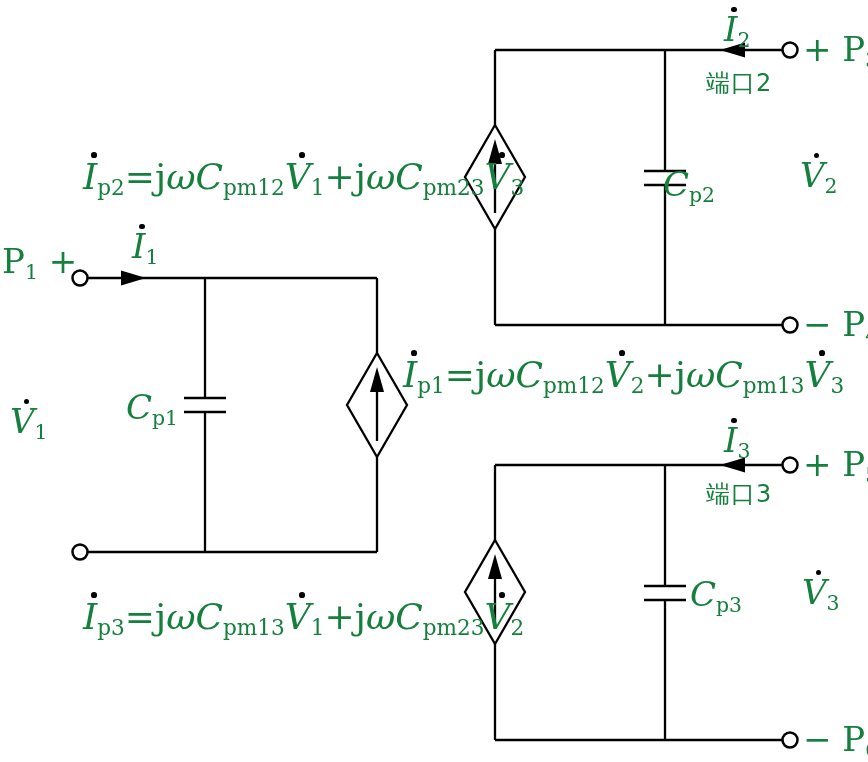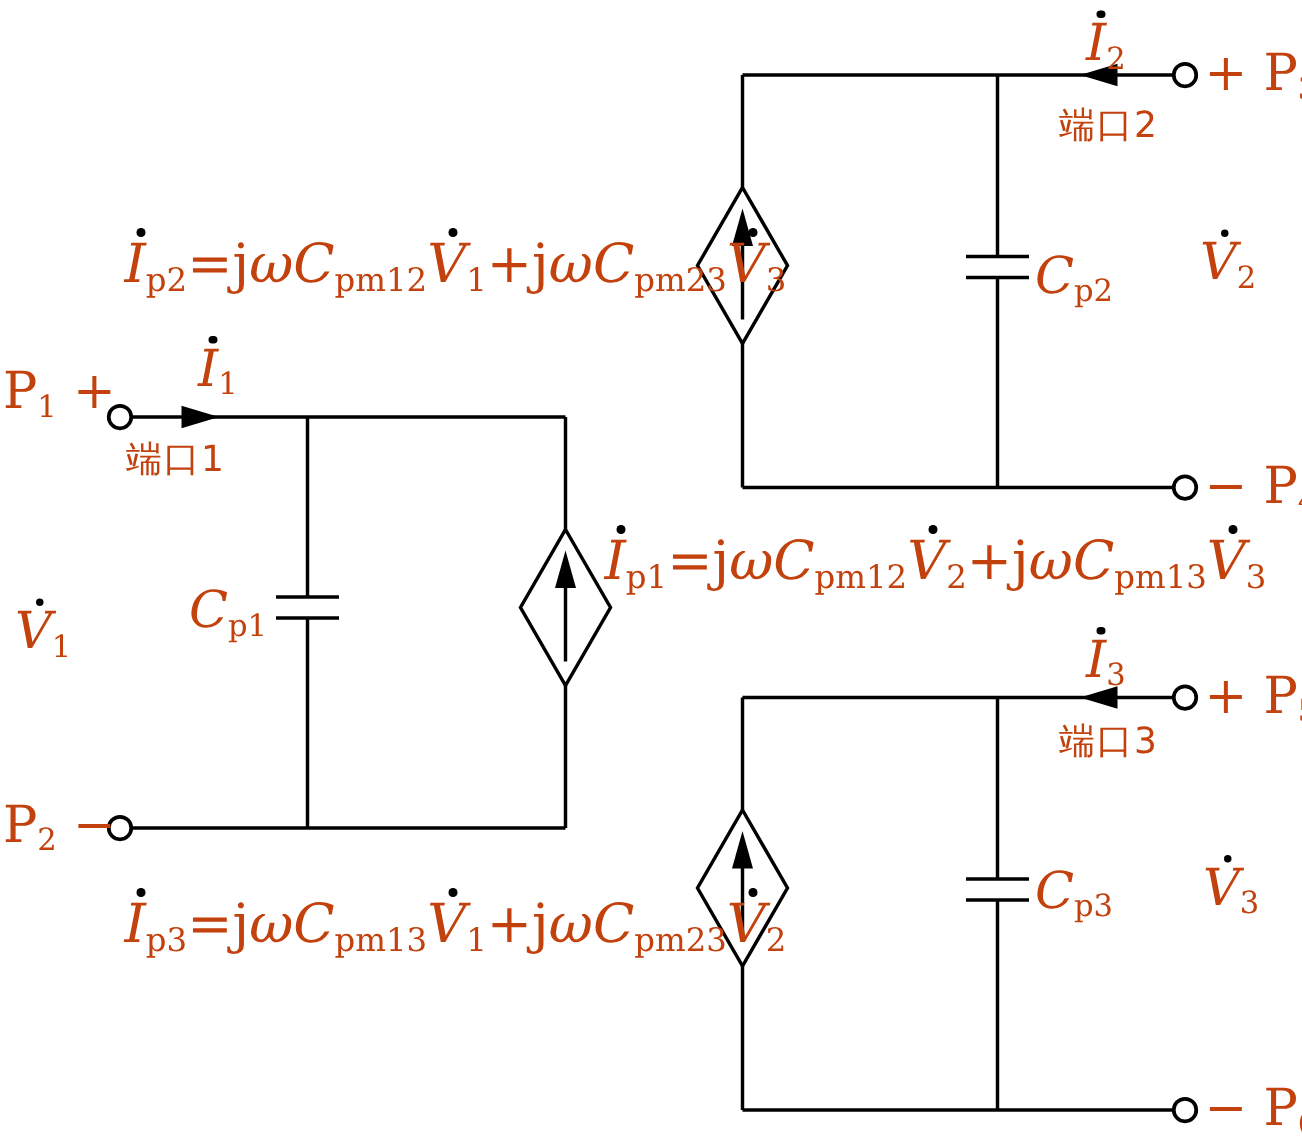--- a/index.html
+++ b/index.html
@@ -10,21 +10,21 @@
     overflow:hidden;
     font-family:"DejaVu Serif","Liberation Serif",serif;
     color:#000;
   }
   #wires{position:absolute;left:0;top:0;}
   .lbl{
     position:absolute;
     font-size:34px;
     line-height:1.15;
     white-space:nowrap;
-    color:#c2410c;
+    color:#15803d;
   }
   .eq{font-size:36px;}
   .cjk{
     font-family:"DejaVu Sans","Liberation Sans",sans-serif;
     font-size:24px;
     line-height:1.2;
     letter-spacing:1px;
   }
   .rt-base{font-style:normal;}
   .rt-var{font-style:italic;}
@@ -99,30 +99,28 @@
       <line x1="644" y1="600" x2="686" y2="600"></line>
       <line x1="665" y1="600" x2="665" y2="740"></line>
     </g>
   </svg>
 
   <div class="lbl eq" style="left:83px;top:156px"><span class="rt-dotwrap"><span>I</span><span class="rt-dotmark"></span></span><span class="rt-sub">p2</span><span class="rt-base">=j</span><span class="rt-var">ω</span><span class="rt-var">C</span><span class="rt-sub">pm12</span><span class="rt-dotwrap"><span>V</span><span class="rt-dotmark"></span></span><span class="rt-sub">1</span><span class="rt-base">+j</span><span class="rt-var">ω</span><span class="rt-var">C</span><span class="rt-sub">pm23</span><span class="rt-dotwrap"><span>V</span><span class="rt-dotmark"></span></span><span class="rt-sub">3</span></div>
   <div class="lbl eq" style="left:403px;top:354px"><span class="rt-dotwrap"><span>I</span><span class="rt-dotmark"></span></span><span class="rt-sub">p1</span><span class="rt-base">=j</span><span class="rt-var">ω</span><span class="rt-var">C</span><span class="rt-sub">pm12</span><span class="rt-dotwrap"><span>V</span><span class="rt-dotmark"></span></span><span class="rt-sub">2</span><span class="rt-base">+j</span><span class="rt-var">ω</span><span class="rt-var">C</span><span class="rt-sub">pm13</span><span class="rt-dotwrap"><span>V</span><span class="rt-dotmark"></span></span><span class="rt-sub">3</span></div>
   <div class="lbl eq" style="left:83px;top:596px"><span class="rt-dotwrap"><span>I</span><span class="rt-dotmark"></span></span><span class="rt-sub">p3</span><span class="rt-base">=j</span><span class="rt-var">ω</span><span class="rt-var">C</span><span class="rt-sub">pm13</span><span class="rt-dotwrap"><span>V</span><span class="rt-dotmark"></span></span><span class="rt-sub">1</span><span class="rt-base">+j</span><span class="rt-var">ω</span><span class="rt-var">C</span><span class="rt-sub">pm23</span><span class="rt-dotwrap"><span>V</span><span class="rt-dotmark"></span></span><span class="rt-sub">2</span></div>
 
   <div class="lbl" style="left:2px;top:242px"><span class="rt-base">P</span><span class="rt-sub">1</span><span class="rt-base"> +</span></div>
-  <div class="lbl cjk" style="left:84px;top:292px">端口1</div>
   <div class="lbl" style="left:132px;top:227px"><span class="rt-dotwrap"><span>I</span><span class="rt-dotmark"></span></span><span class="rt-sub">1</span></div>
   <div class="lbl" style="left:10px;top:402px"><span class="rt-dotwrap"><span>V</span><span class="rt-dotmark"></span></span><span class="rt-sub">1</span></div>
   <div class="lbl" style="left:126px;top:388px"><span class="rt-var">C</span><span class="rt-sub">p1</span></div>
-  <div class="lbl" style="left:2px;top:531px"><span class="rt-base">P</span><span class="rt-sub">2</span><span class="rt-base"> −</span></div>
 
   <div class="lbl" style="left:724px;top:10px"><span class="rt-dotwrap"><span>I</span><span class="rt-dotmark"></span></span><span class="rt-sub">2</span></div>
   <div class="lbl" style="left:803px;top:30px"><span class="rt-base">+ P</span><span class="rt-sub">3</span></div>
   <div class="lbl cjk" style="left:706px;top:69px">端口2</div>
-  <div class="lbl" style="left:690px;top:165px"><span class="rt-var">C</span><span class="rt-sub">p2</span></div>
+  <div class="lbl" style="left:663px;top:165px"><span class="rt-var">C</span><span class="rt-sub">p2</span></div>
   <div class="lbl" style="left:800px;top:156px"><span class="rt-dotwrap"><span>V</span><span class="rt-dotmark"></span></span><span class="rt-sub">2</span></div>
   <div class="lbl" style="left:803px;top:305px"><span class="rt-base">− P</span><span class="rt-sub">4</span></div>
 
   <div class="lbl" style="left:724px;top:421px"><span class="rt-dotwrap"><span>I</span><span class="rt-dotmark"></span></span><span class="rt-sub">3</span></div>
   <div class="lbl" style="left:803px;top:445px"><span class="rt-base">+ P</span><span class="rt-sub">5</span></div>
   <div class="lbl cjk" style="left:706px;top:480px">端口3</div>
   <div class="lbl" style="left:690px;top:575px"><span class="rt-var">C</span><span class="rt-sub">p3</span></div>
   <div class="lbl" style="left:802px;top:573px"><span class="rt-dotwrap"><span>V</span><span class="rt-dotmark"></span></span><span class="rt-sub">3</span></div>
   <div class="lbl" style="left:803px;top:720px"><span class="rt-base">− P</span><span class="rt-sub">6</span></div>
 

